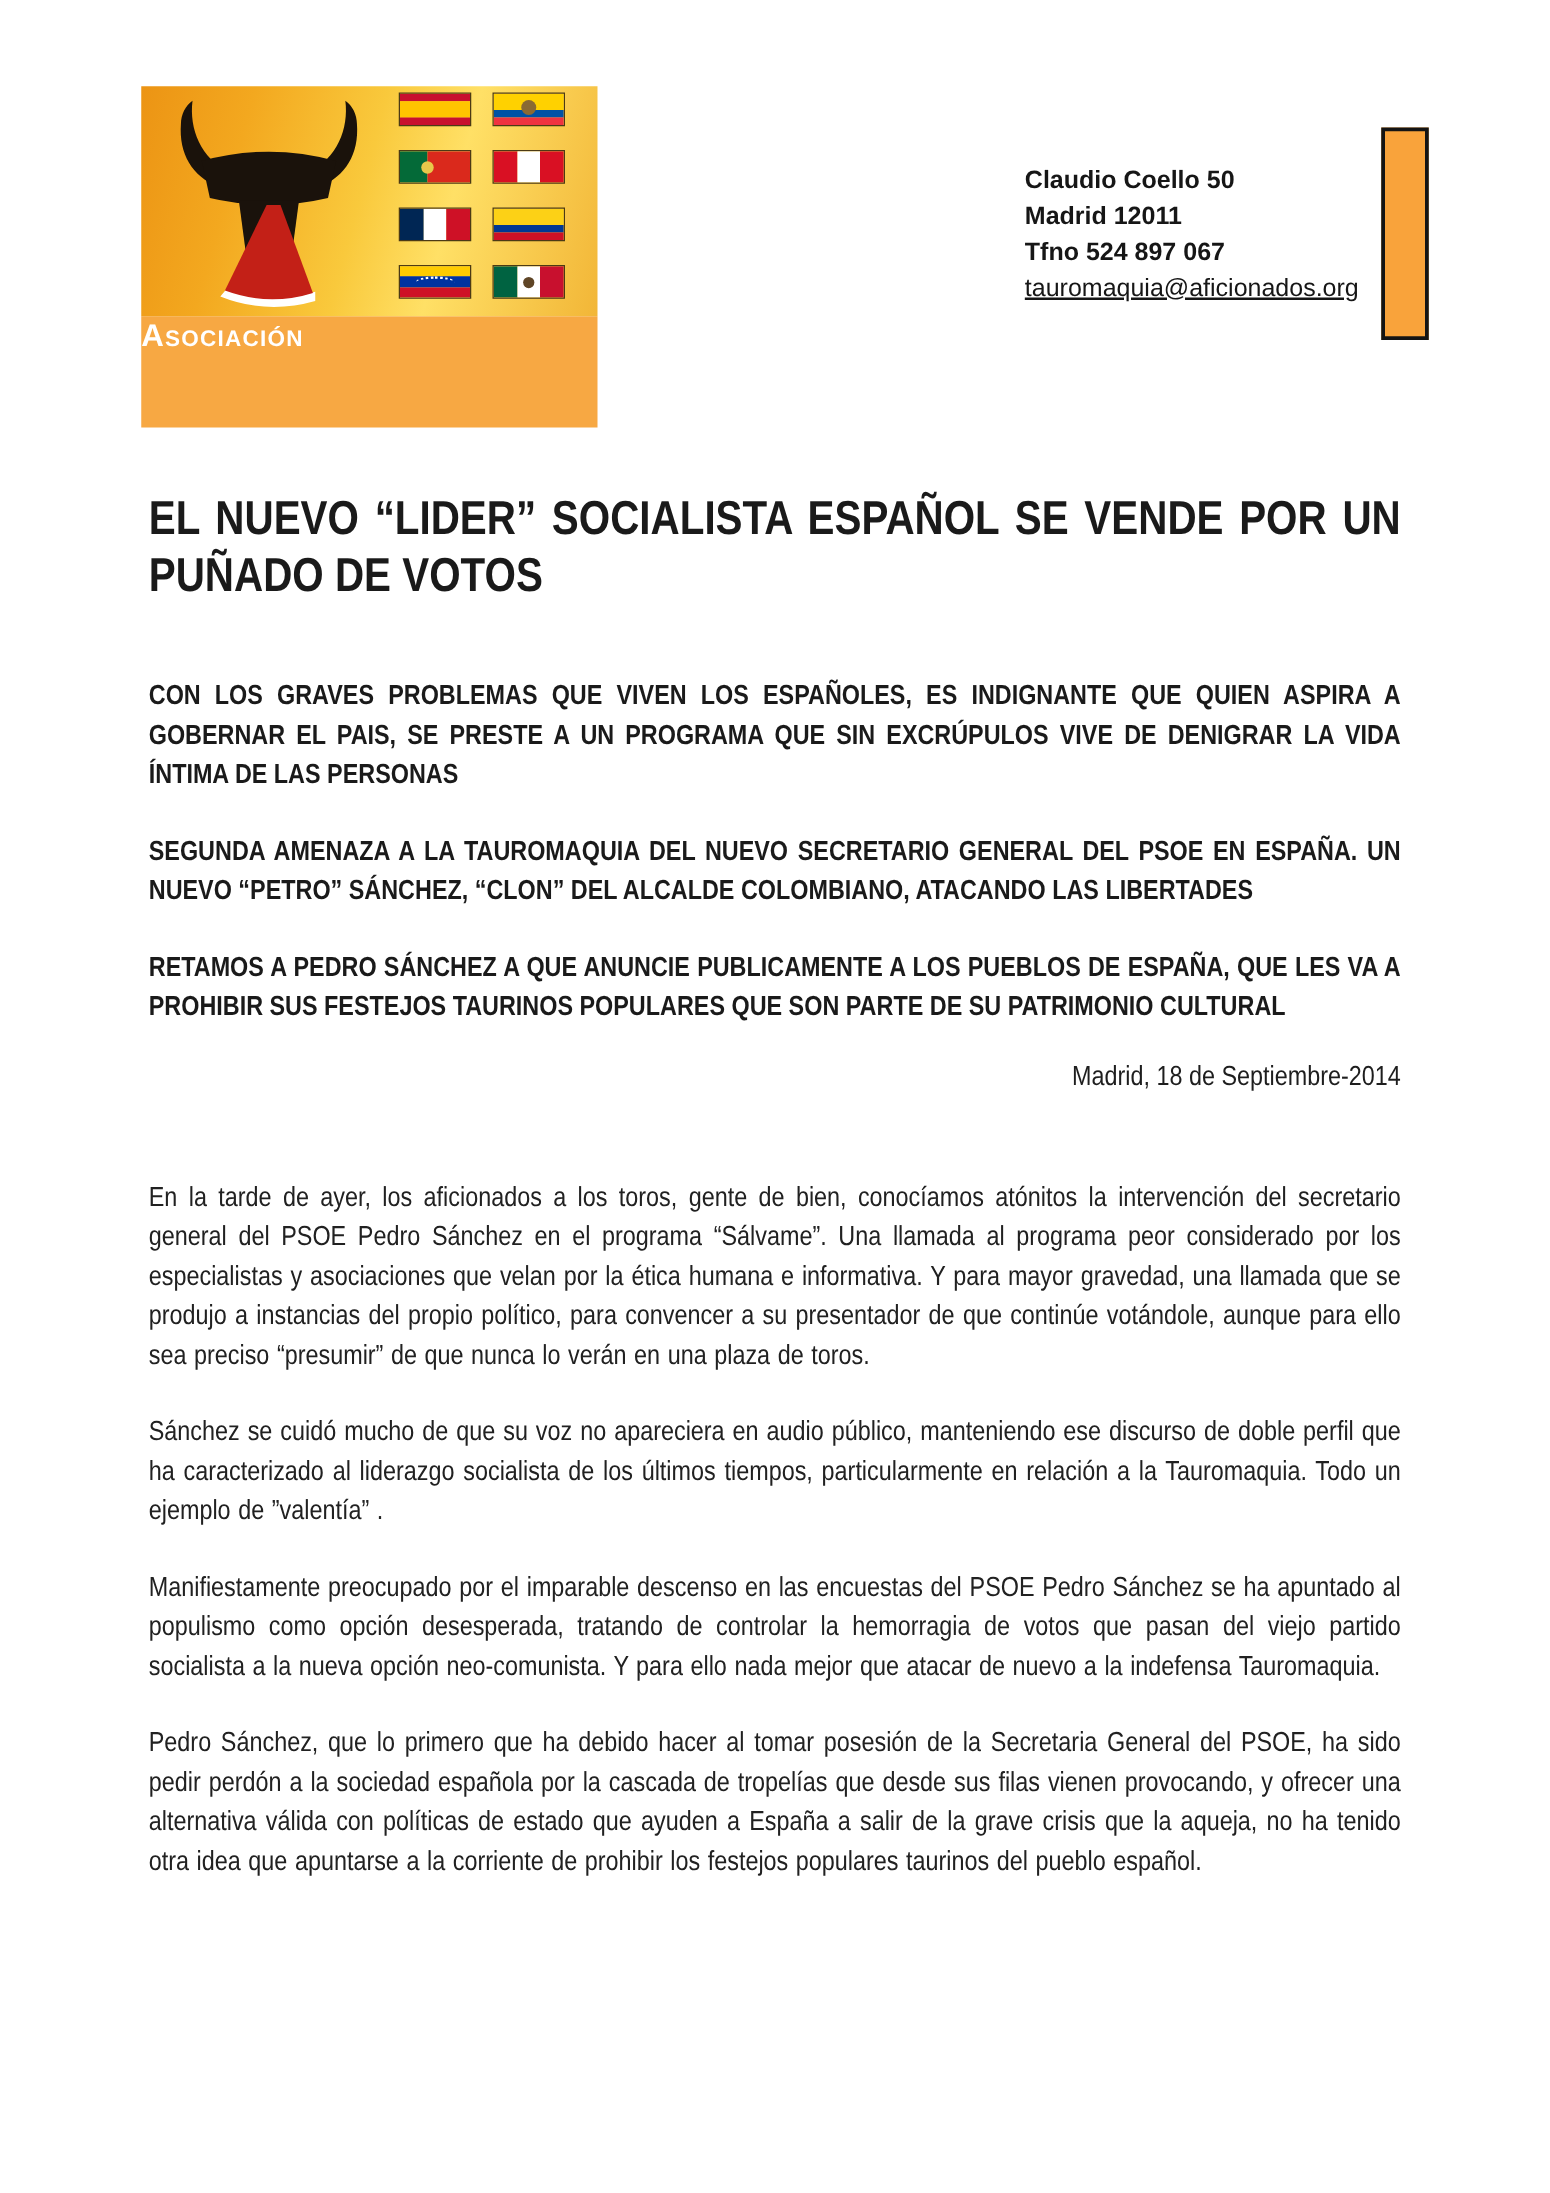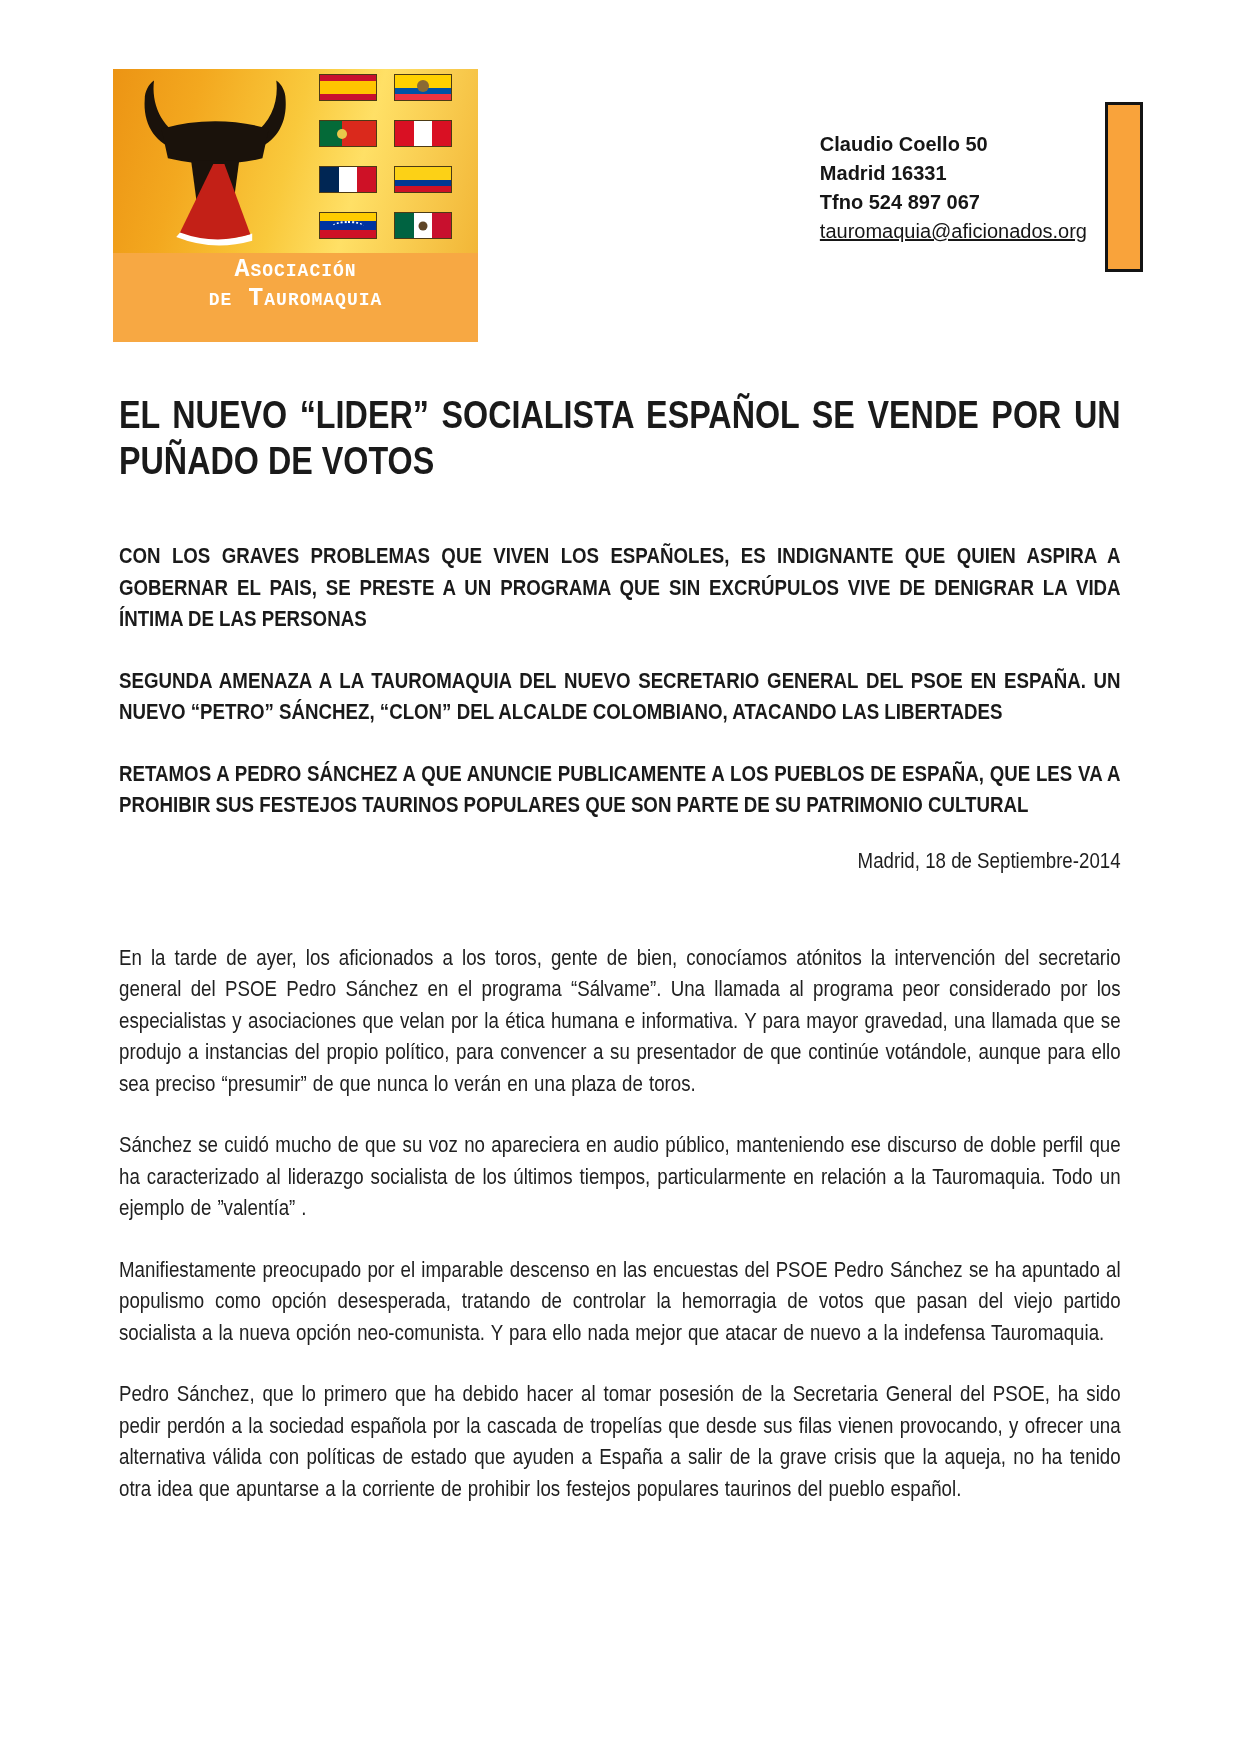--- a/index.html
+++ b/index.html
@@ -24,22 +24,22 @@
     position:absolute;left:206px;top:5px;
     display:grid;grid-template-columns:58px 58px;
     column-gap:17px;row-gap:19px;
   }
   .flag{
     width:58px;height:27px;box-sizing:border-box;
     border:1px solid #4c3a14;position:relative;display:flex;overflow:hidden;
   }
   .flag>div{min-width:0;min-height:0;}
   .logo-banner{
-    height:89px;text-align:center;padding-top:2px;box-sizing:border-box;
-    font-family:Liberation Mono, monospace;
+    height:89px;text-align:left;padding-top:2px;box-sizing:border-box;
+    font-family:Liberation Sans, sans-serif;
     font-variant:small-caps;font-weight:bold;
     font-size:25px;line-height:29px;letter-spacing:1px;
     color:#ffffff;
   }
   .contact{
     position:absolute;right:153px;top:130px;
     font-size:20px;line-height:29px;font-weight:bold;color:#161616;
   }
   .contact .email{font-weight:normal;text-decoration:underline;cursor:pointer;}
   .accent-bar{
@@ -123,27 +123,26 @@
             <div class="flag" style="flex-direction: row;">
               <div style="background: rgb(0, 99, 65); flex: 1 1 0%;"></div>
               <div style="background: rgb(255, 255, 255); flex: 1 1 0%;"></div>
               <div style="background: rgb(200, 16, 46); flex: 1 1 0%;"></div>
               <span style="position: absolute; left: 50%; top: 50%; transform: translate(-50%, -50%); width: 9px; height: 9px; border-radius: 50%; background: rgb(95, 69, 38);"></span>
             </div>
           </div>
       </div>
       <div class="logo-banner" style="background: rgb(247, 168, 67);">
         <div>Asociación</div>
-        <div>de Tauromaquia</div>
       </div>
     </div>
 
     <div class="contact">
       <div>Claudio Coello 50</div>
-      <div>Madrid 16331</div>
+      <div>Madrid 12011</div>
       <div>Tfno 524 897 067</div>
       <div class="email">tauromaquia@aficionados.org</div>
     </div>
 
     <div class="accent-bar" style="background: rgb(249, 163, 59);"></div>
 
   </header>
 
   <main class="content">
 

